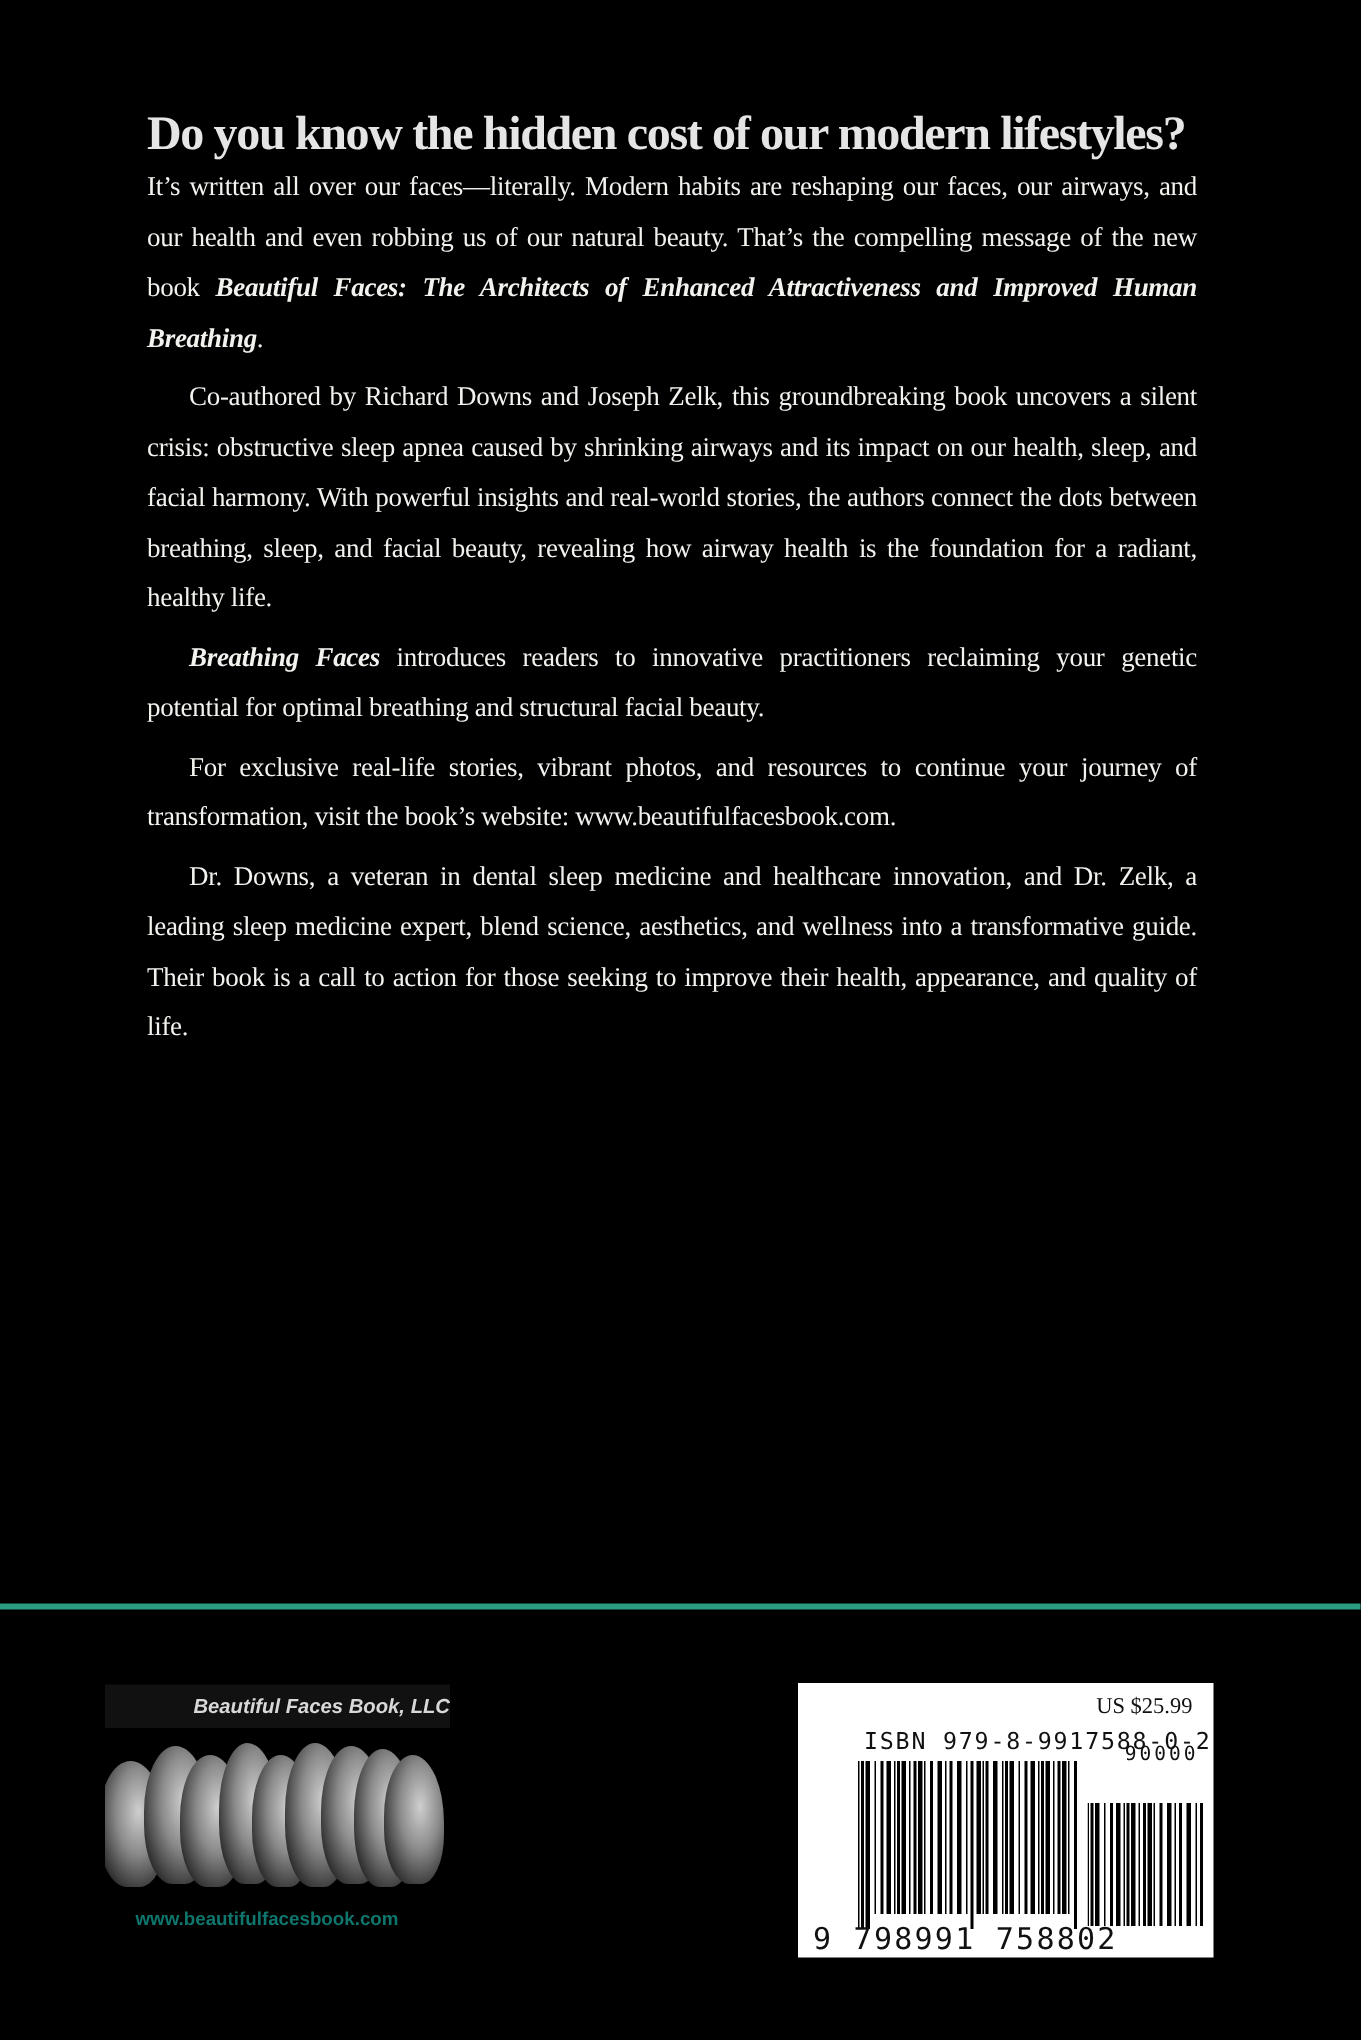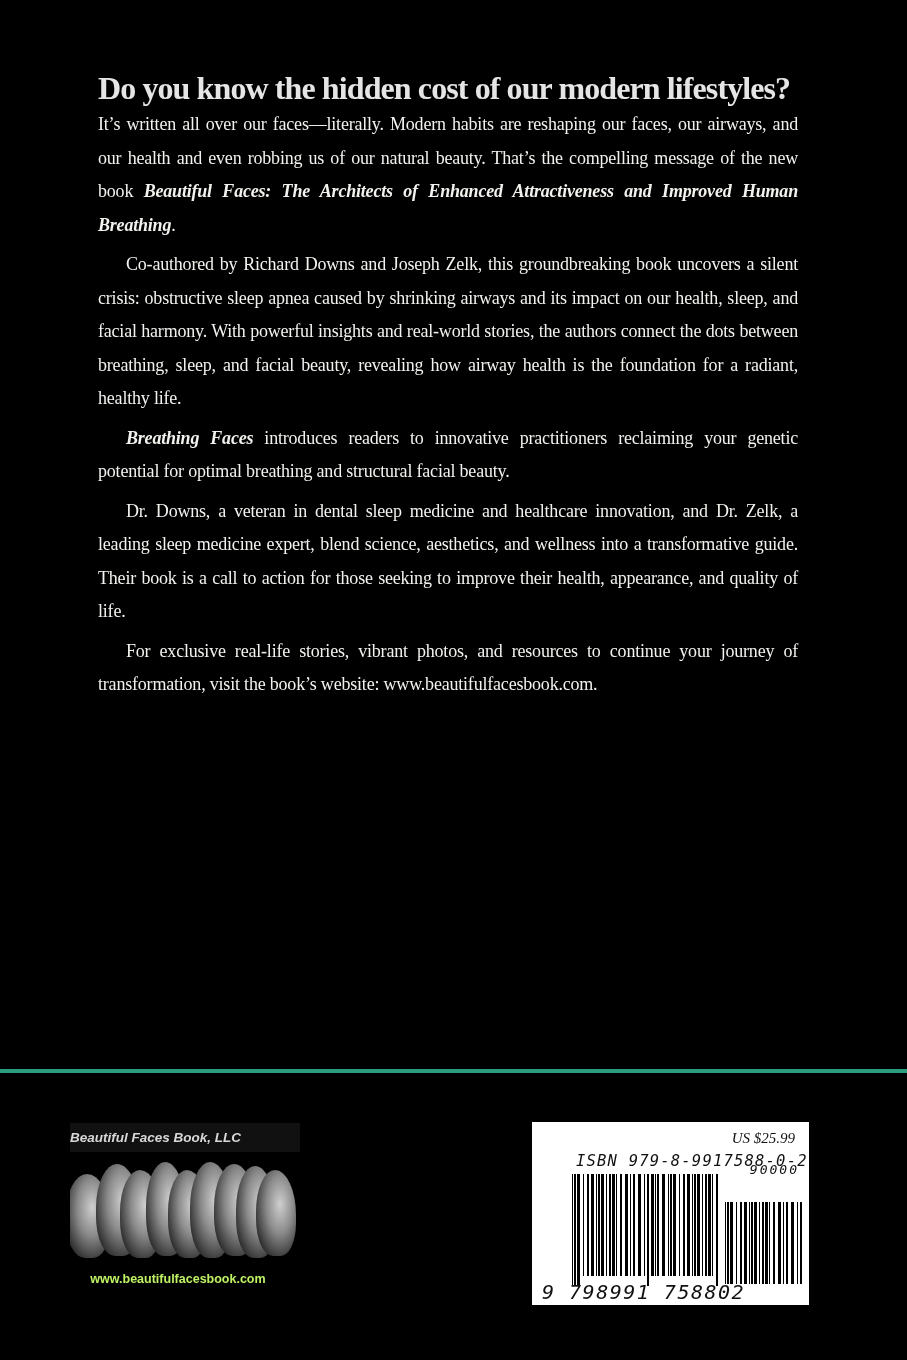--- a/index.html
+++ b/index.html
@@ -18,37 +18,37 @@
     font-size:18px; line-height:33.5px; text-align:justify; margin:0 12px 6px 0;
     letter-spacing:-0.2px;
   }
   .para.indent { text-indent:28px; }
   .para i { font-weight:bold; }
   .divider {
     position:absolute; left:0; top:1069px; width:907px; height:4px; background:#2a9e7f;
   }
   .pub-block { position:absolute; left:70px; top:1123px; width:230px; }
   .pub-label {
-    background:#111; height:29px; line-height:29px; text-align:left;
+    background:#111; height:29px; line-height:29px; text-align:right;
     font-family:"Liberation Sans","DejaVu Sans",sans-serif; font-style:italic; font-weight:bold;
     font-size:13.5px; color:#d8d8d8;
   }
   .faces {
     height:110px; background:#000; position:relative; overflow:hidden; margin-top:2px;
   }
   .face {
     position:absolute; bottom:0; border-radius:50% 55% 40% 45%;
     background:radial-gradient(ellipse at 60% 40%, #cfcfcf 0%, #8a8a8a 40%, #2a2a2a 80%, #000 100%);
   }
   .pub-url {
     margin-top:8px; text-align:center; font-family:"Liberation Sans","DejaVu Sans",sans-serif;
-    font-weight:bold; font-size:12.5px; color:#bef264; padding-right:14px;
+    font-weight:bold; font-size:12.5px; color:#0f766e; padding-right:14px;
   }
   .barcode-box {
-    position:absolute; left:532px; top:1122px; width:277px; height:183px; background:#fff; color:#111;font-style:italic;
+    position:absolute; left:532px; top:1122px; width:277px; height:183px; background:#fff; color:#111;
   }
   .price {
     position:absolute; right:14px; top:8px; font-size:15px; font-family:"Liberation Serif",serif;
   }
   .isbn {
     position:absolute; left:14px; top:30px; font-family:"DejaVu Sans Mono","Liberation Mono",monospace;
     font-size:15.5px; letter-spacing:1.2px; white-space:nowrap;margin-left:30px;
   }
   .addon-num {
     position:absolute; right:10px; top:40px; font-family:"DejaVu Sans Mono",monospace; font-size:13px; letter-spacing:2px;
@@ -61,22 +61,22 @@
 </style>
 </head>
 <body>
 
 <div class="blurb">
   <h1 class="headline">Do you know the hidden cost of our modern lifestyles?</h1>
   <div id="paras">
       <p class="para"><span>It’s written all over our faces—literally. Modern habits are reshaping our faces, our airways, and our health and even robbing us of our natural beauty. That’s the compelling message of the new book </span><i>Beautiful Faces: The Architects of Enhanced Attractiveness and Improved Human Breathing</i><span>.</span></p>
       <p class="para indent"><span>Co-authored by Richard Downs and Joseph Zelk, this groundbreaking book uncovers a silent crisis: obstructive sleep apnea caused by shrinking airways and its impact on our health, sleep, and facial harmony. With powerful insights and real-world stories, the authors connect the dots between breathing, sleep, and facial beauty, revealing how airway health is the foundation for a radiant, healthy life.</span></p>
       <p class="para indent"><i>Breathing Faces</i><span> introduces readers to innovative practitioners reclaiming your genetic potential for optimal breathing and structural facial beauty.</span></p>
+      <p class="para indent"><span>For exclusive real-life stories, vibrant photos, and resources to continue your journey of transformation, visit the book’s website: www.beautifulfacesbook.com.</span></p>
       <p class="para indent"><span>Dr. Downs, a veteran in dental sleep medicine and healthcare innovation, and Dr. Zelk, a leading sleep medicine expert, blend science, aesthetics, and wellness into a transformative guide. Their book is a call to action for those seeking to improve their health, appearance, and quality of life.</span></p>
-      <p class="para indent"><span>For exclusive real-life stories, vibrant photos, and resources to continue your journey of transformation, visit the book’s website: www.beautifulfacesbook.com.</span></p>
     </div>
 </div>
 
 <div class="divider"></div>
 
 <div class="pub-block">
   <div class="pub-label">Beautiful Faces Book, LLC</div>
   <div class="faces">
     <div class="face" style="left:-4px;width:44px;height:84px;bottom:6px;"></div>
     <div class="face" style="left:26px;width:44px;height:92px;bottom:8px;"></div>

